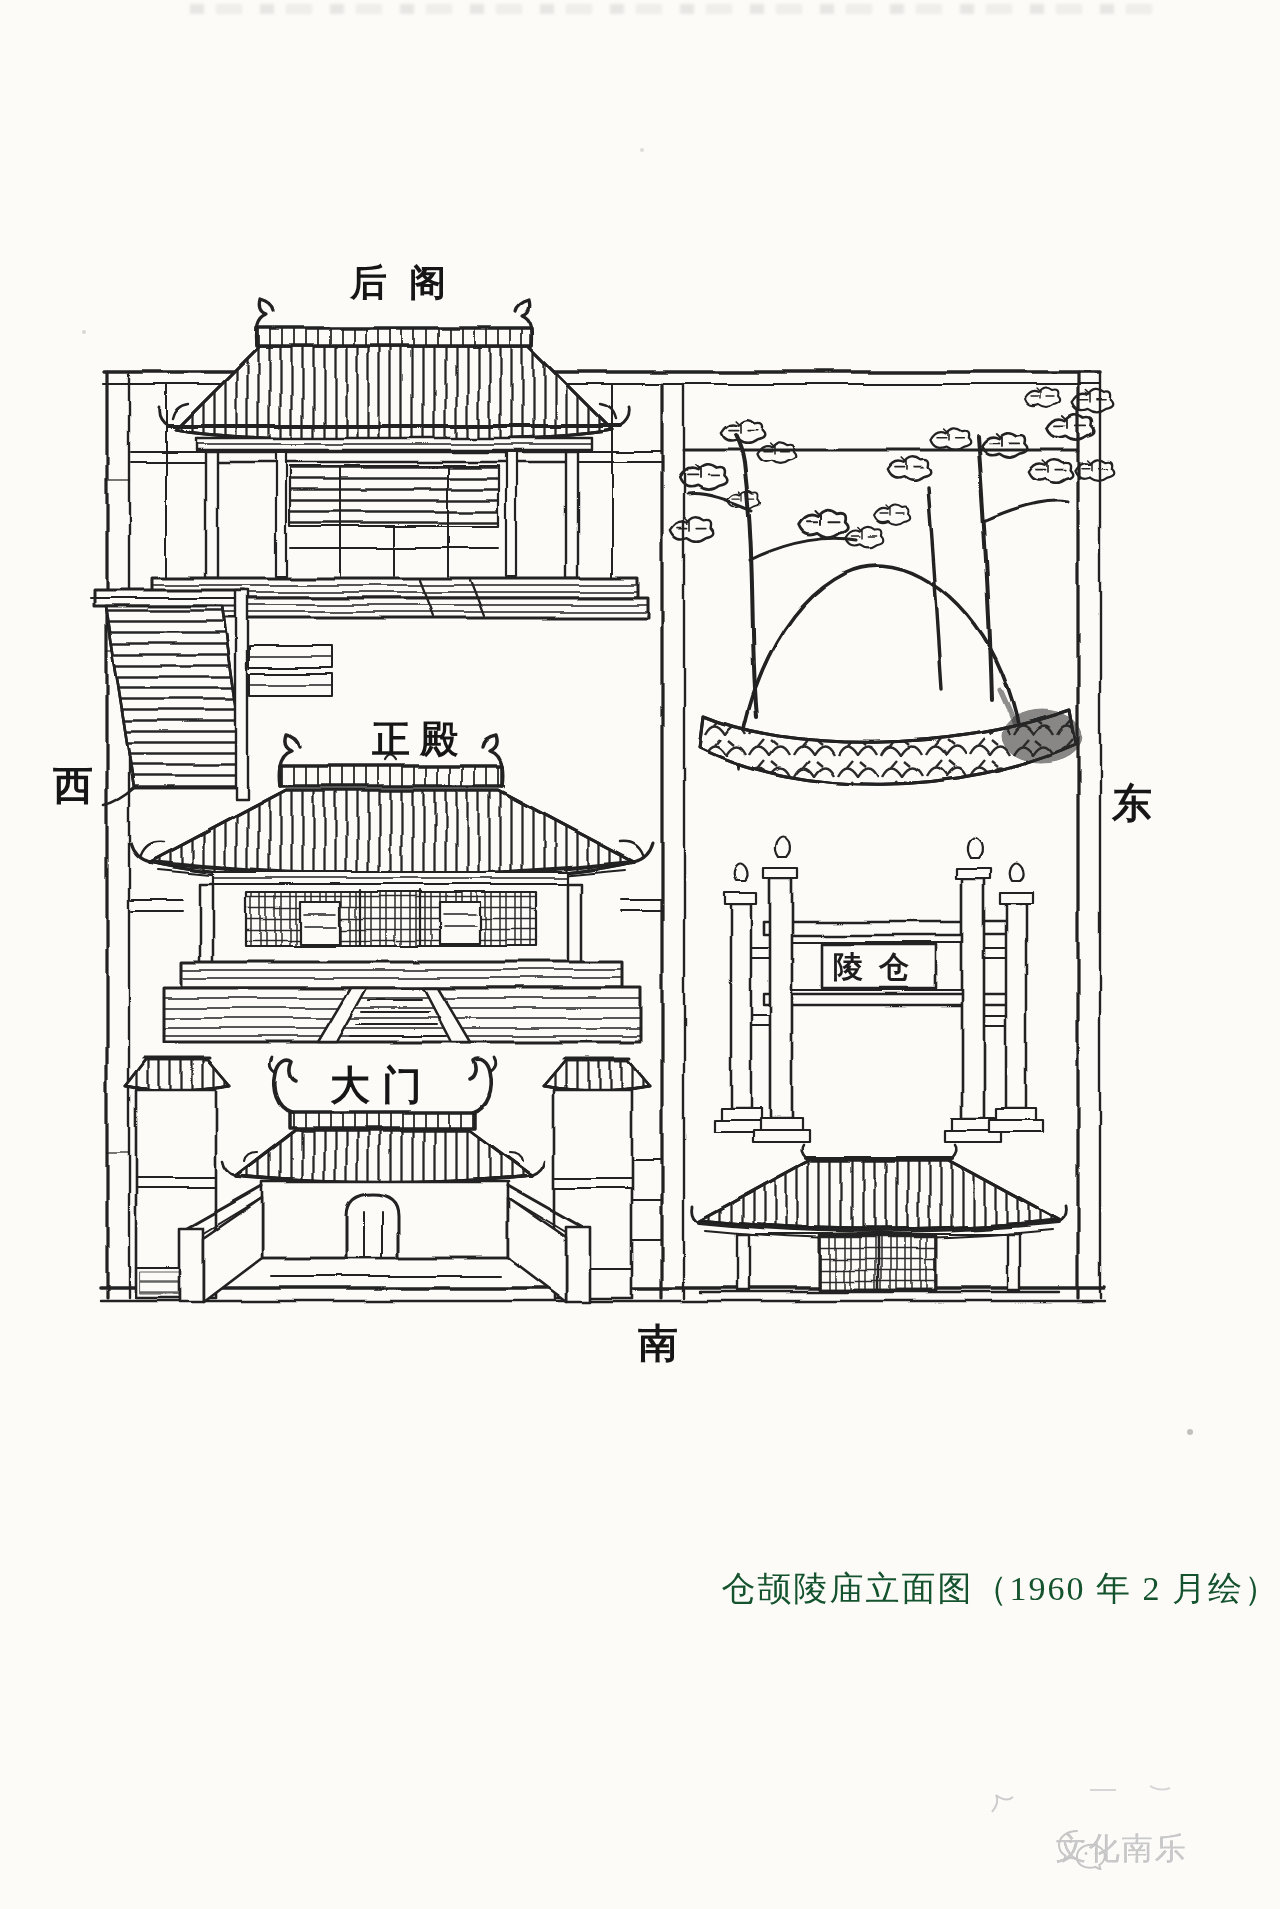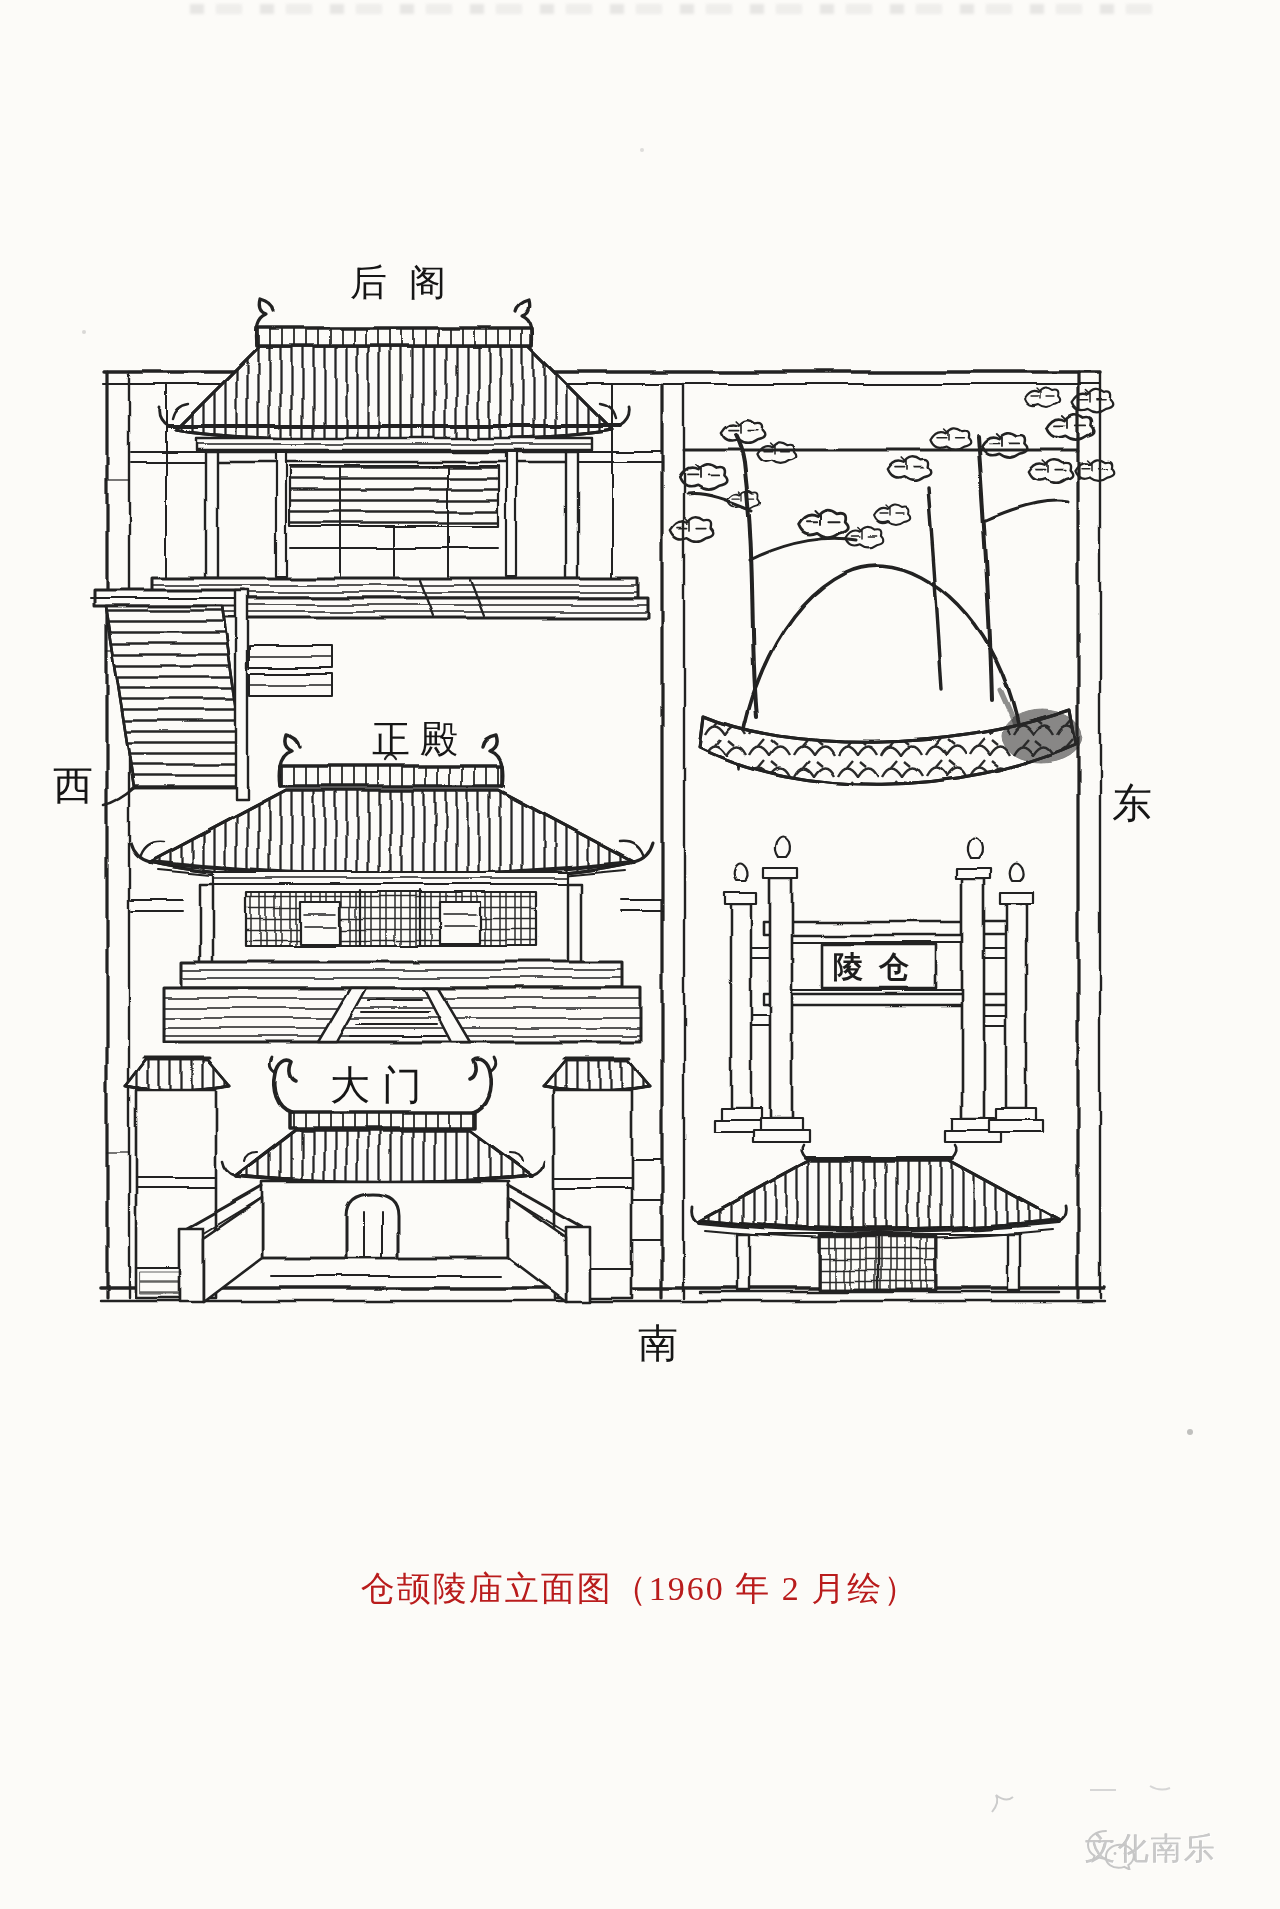--- a/index.html
+++ b/index.html
@@ -5,39 +5,39 @@
   html,body{margin:0;padding:0;}
   body{
     width:1280px;height:1909px;position:relative;overflow:hidden;
     background:#fcfbf8;
     font-family:"Liberation Serif","DejaVu Serif",serif;
   }
   #stage{position:absolute;inset:0;}
   svg{position:absolute;left:0;top:0;}
   .ink *{stroke:#202020;stroke-linecap:round;stroke-linejoin:round;}
   .lbl{
-    position:absolute;color:#161616;font-weight:normal;
+    position:absolute;color:#161616;font-weight:bold;
     font-family:"Liberation Serif","DejaVu Serif",serif;
     white-space:nowrap;line-height:1;
   }
   .lbl-building{font-size:38px;}
   .lbl-dir{font-size:40px;}
   #caption{
-    position:absolute;left:0;right:0;top:1566px;text-align:center;
-    font-size:34px;color:#b91c1c;letter-spacing:2px;
+    position:absolute;left:0;right:0;top:1566px;text-align:right;
+    font-size:34px;color:#14532d;letter-spacing:2px;
   }
   #smudge-top{
     position:absolute;left:190px;top:4px;width:980px;height:10px;
     background:repeating-linear-gradient(90deg,
       rgba(150,150,150,.38) 0 14px, rgba(0,0,0,0) 14px 26px,
       rgba(170,170,170,.30) 26px 52px, rgba(0,0,0,0) 52px 70px);
     filter:blur(1.4px);opacity:.55;
   }
   #watermark{
-    position:absolute;left:1085px;top:1828px;display:flex;align-items:flex-start;gap:7px;
+    position:absolute;left:1056px;top:1828px;display:flex;align-items:flex-start;gap:7px;
     color:#c9c9c9;
   }
   #watermark .wm-text{
     font-family:"Liberation Sans","DejaVu Sans",sans-serif;
     font-size:31px;letter-spacing:2px;
     text-shadow:1px 1px 0 #ffffff, -0.5px -0.5px 0 #bdbdbd;
   }
 </style>
 </head>
 <body>

